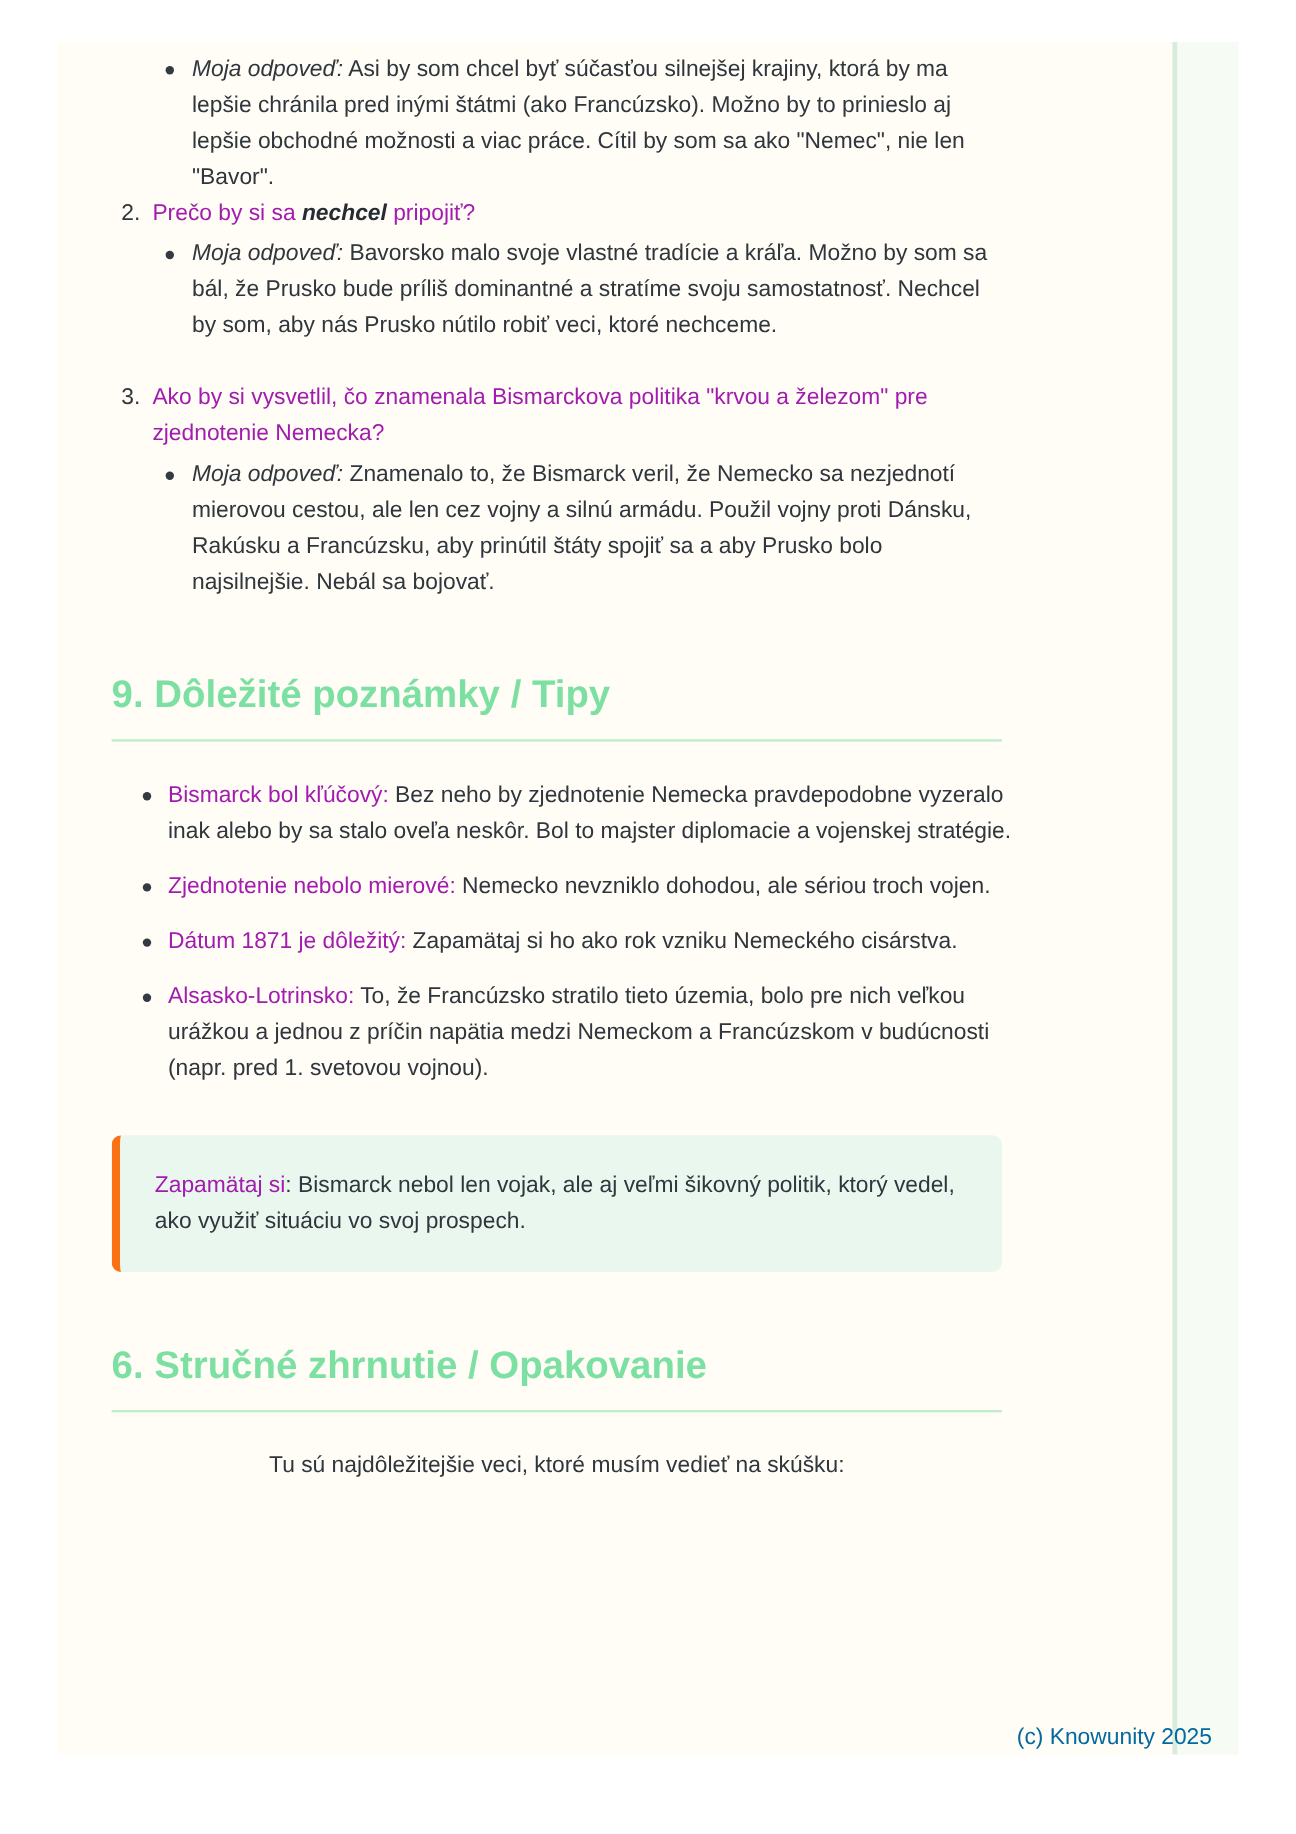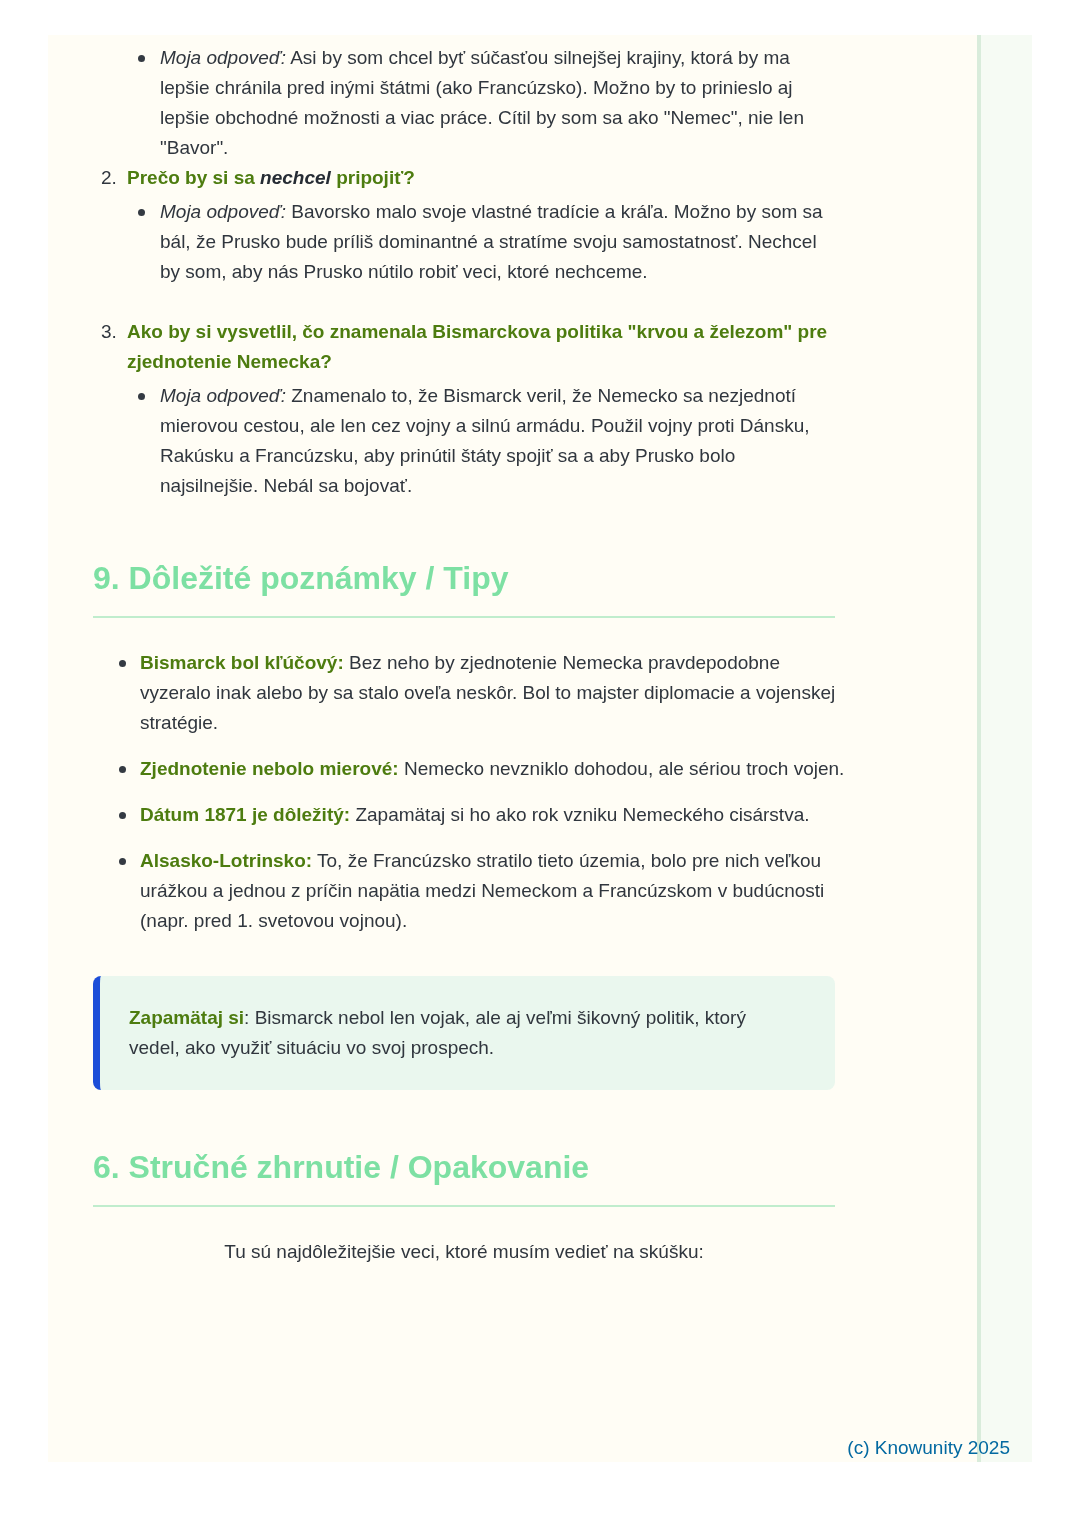--- a/index.html
+++ b/index.html
@@ -57,21 +57,21 @@
     content: "";
     position: absolute;
     left: 45px;
     top: 12px;
     width: 7px;
     height: 7px;
     border-radius: 50%;
     background: #343a42;
   }
   .ital { font-style: italic; }
-  .b { font-weight: bold; color: #4d7c0f; }
+  .b { font-weight: normal; color: #a21caf; }
   .bi { font-weight: bold; font-style: italic; color: #262c34; }
   .first-answer { margin-bottom: 30px; }
   .q-item { margin-bottom: 30px; }
   .q-line {
     position: relative;
     padding-left: 34px;
     color: #262c34;
   }
   .q-num {
     position: absolute;
@@ -111,21 +111,21 @@
     top: 12px;
     width: 7px;
     height: 7px;
     border-radius: 50%;
     background: #343a42;
   }
   .callout {
     margin-top: 40px;
     width: 742px;
     background: #eaf7ee;
-    border-left: 7px solid #1d4ed8;
+    border-left: 7px solid #f97316;
     border-radius: 8px;
     padding: 27px 35px 27px 29px;
   }
   .intro-par { margin: 26px 0 0 0; width: 742px; text-align: center; }
   .footer-credit {
     position: absolute;
     top: 1439px;
     right: 70px;
     font-size: 19px;
     line-height: 17px;

